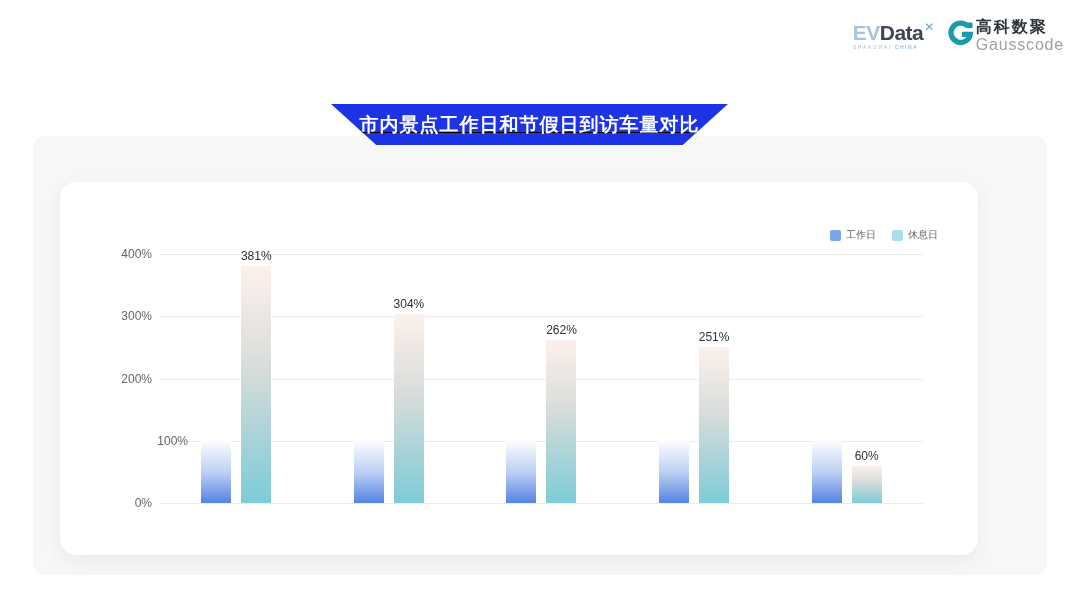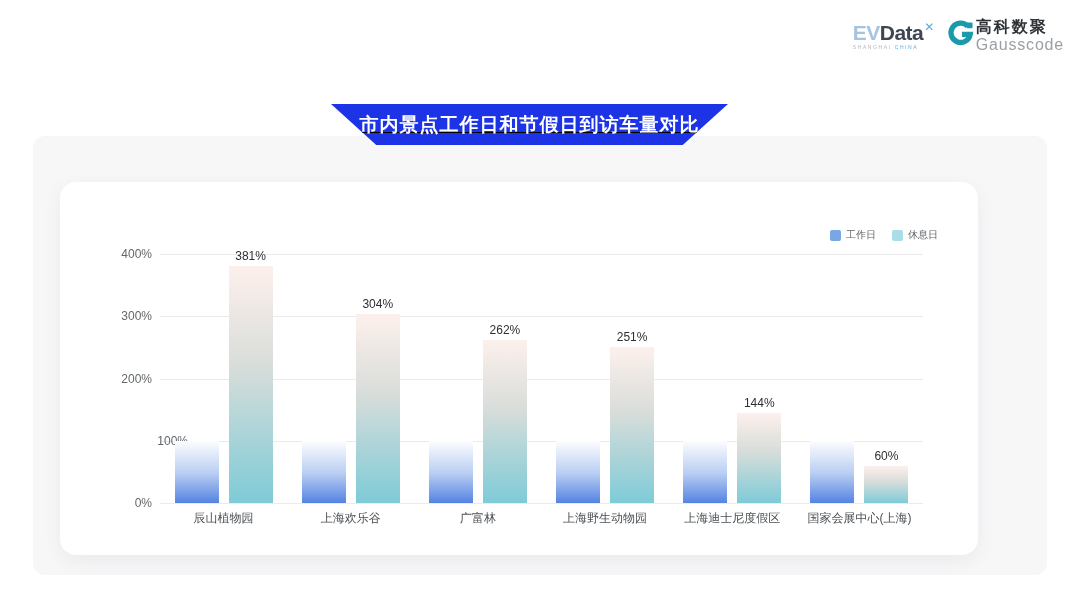--- a/index.html
+++ b/index.html
@@ -122,21 +122,21 @@
     inset: 0;
     display: flex;
   }
   .group {
     flex: 1;
     display: flex;
     align-items: flex-end;
     justify-content: center;
     gap: 10px;
   }
-  .bar { position: relative; width: 44px; }
+  .bar { position: relative; width: 30px; }
   .bar.s0 { background: linear-gradient(to bottom, #fcfdff 0%, #b9cef2 52%, #5583e2 100%); }
   .bar.s1 { background: linear-gradient(to bottom, #fdf0ec 0%, #d8ddda 42%, #7ecbd7 100%); }
   .val {
     position: absolute;
     top: -17px;
     left: 50%;
     transform: translateX(-50%);
     font-size: 12px;
     color: #2d2f31;
     white-space: nowrap;
@@ -227,36 +227,22 @@
               </div>
             </div>
             <div class="group">
               <div class="bar s0" style="height: 62px;"></div>
               <div class="bar s1" style="height: 156px;">
                 <span class="val">251%</span>
               </div>
             </div>
             <div class="group">
               <div class="bar s0" style="height: 62px;"></div>
-              <div class="bar s1" style="height: 90px;">
-                <span class="val">144%</span>
-              </div>
-            </div>
-            <div class="group">
-              <div class="bar s0" style="height: 62px;"></div>
               <div class="bar s1" style="height: 37px;">
                 <span class="val">60%</span>
               </div>
             </div>
           </div>
-        </div>
-      <div class="xlabels" id="xlabels">
-          <div class="xcell">辰山植物园</div>
-          <div class="xcell">上海欢乐谷</div>
-          <div class="xcell">广富林</div>
-          <div class="xcell">上海野生动物园</div>
-          <div class="xcell">上海迪士尼度假区</div>
-          <div class="xcell">国家会展中心(上海)</div>
         </div>
     </div>
   </div>
 
 </div>
 
 </body></html>

